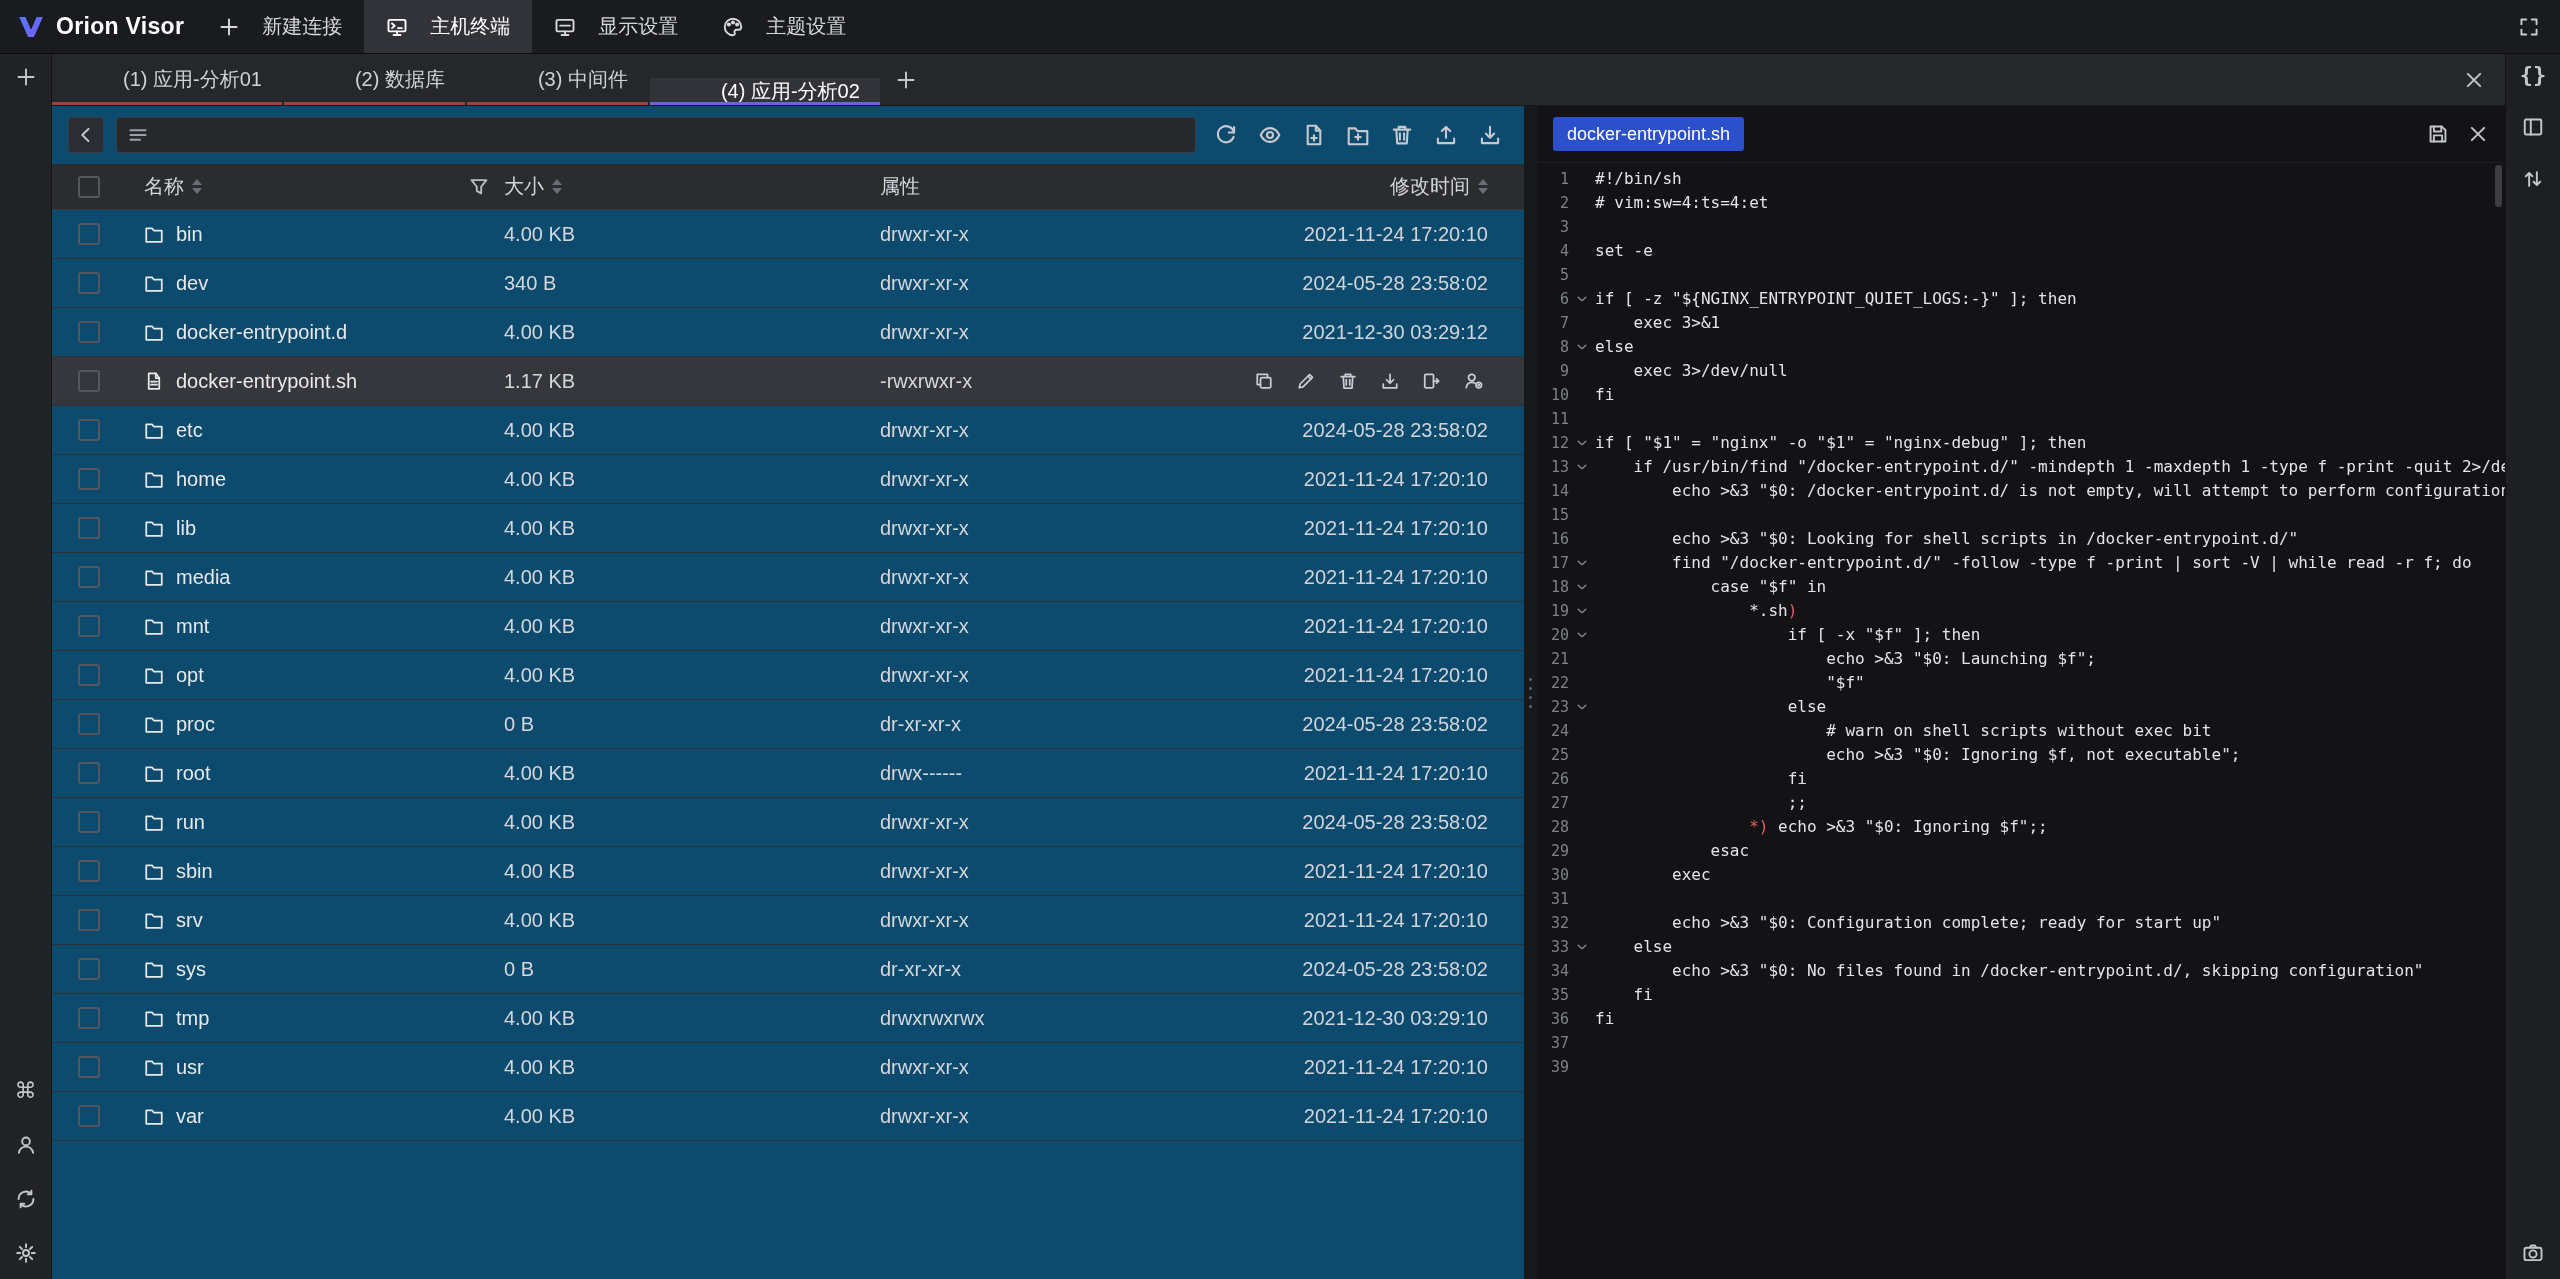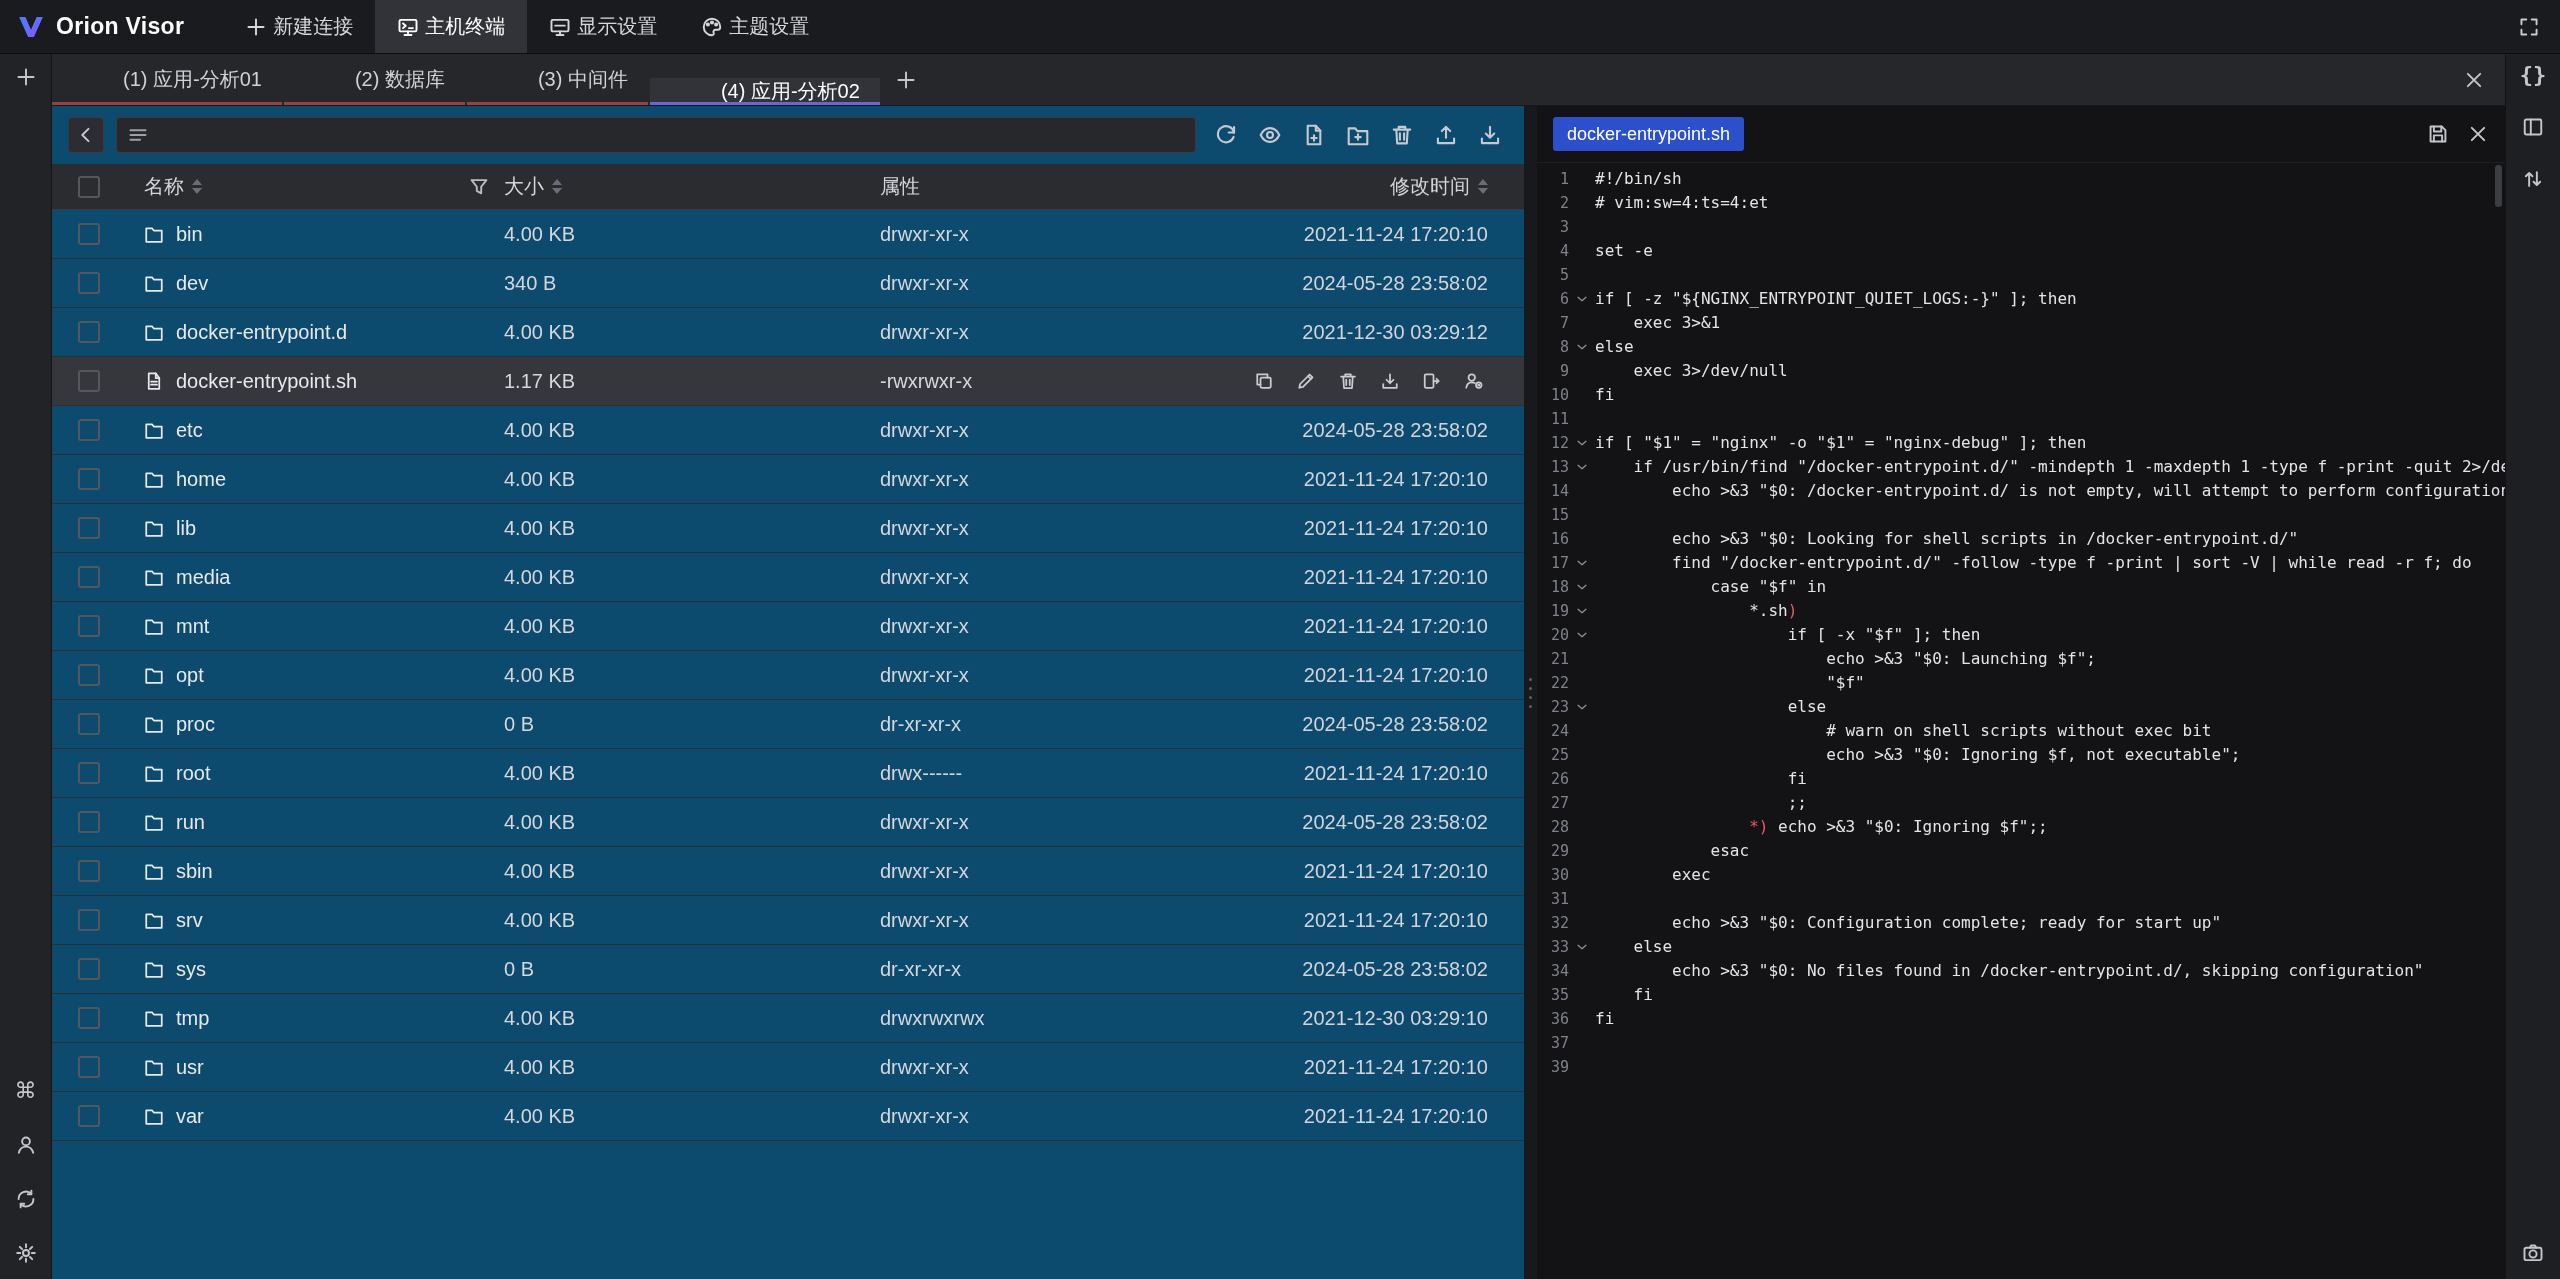--- a/index.html
+++ b/index.html
@@ -3,24 +3,24 @@
 <meta charset="utf-8">
 <style>
   * { margin:0; padding:0; box-sizing:border-box; }
   html,body { width:2560px; height:1279px; overflow:hidden; background:#141416;
     font-family:"Liberation Sans","DejaVu Sans",sans-serif; }
   .app { display:flex; flex-direction:column; width:100%; height:100%; }
 
   
   .topbar { flex:0 0 54px; display:flex; align-items:stretch; background:#1a1b1e;
     border-bottom:1px solid #0e0e10; padding-left:16px; }
-  .logo { display:flex; align-items:center; gap:10px; margin-right:39px; }
+  .logo { display:flex; align-items:center; gap:10px; margin-right:12px; }
   .logo span { color:#ffffff; font-weight:bold; font-size:23px; letter-spacing:.3px; }
   .menu { display:flex; align-items:stretch; }
-  .menu-item { display:flex; align-items:center; gap:6px; padding:0 22px; color:#d6d8dd;
+  .menu-item { display:flex; align-items:center; gap:22px; padding:0 22px; color:#d6d8dd;
     font-size:20px; cursor:pointer; }
   .menu-item.active { background:#323338; color:#ffffff; }
   .topbar-right { margin-left:auto; display:flex; align-items:center; padding:0 20px; color:#c8cbd1; }
 
   
   .body { flex:1; display:flex; min-height:0; }
   .strip { background:#222327; display:flex; flex-direction:column; align-items:center; color:#c3c6cc; }
   .leftstrip { width:52px; padding:12px 0 15px; border-right:1px solid #141416; }
   .rightstrip { width:55px; padding:10px 0 15px; border-left:1px solid #121214; gap:30px; background:#1e1f23; }
   .strip .txtic { font-size:22px; line-height:1; cursor:pointer; }

